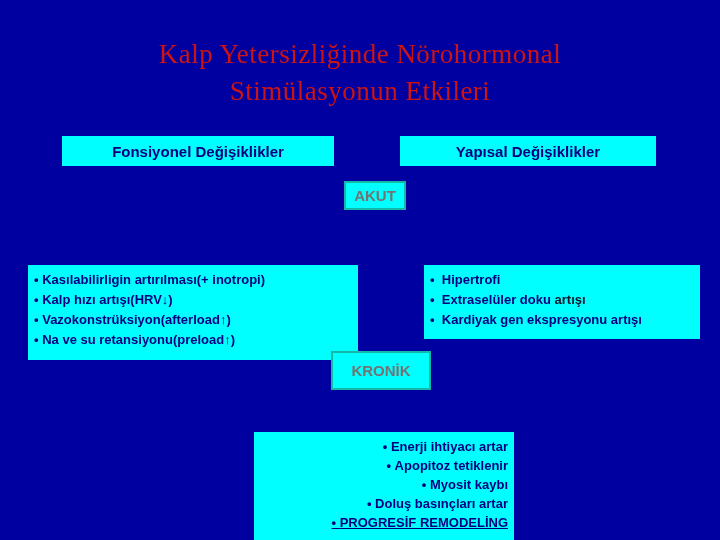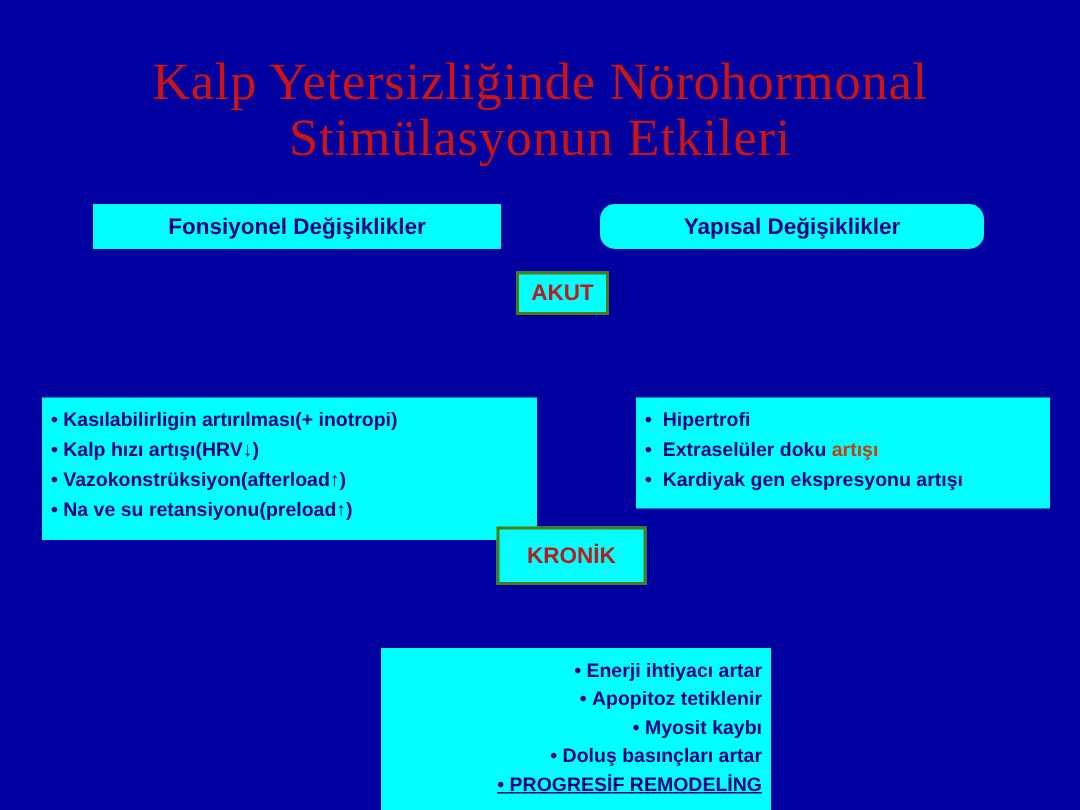--- a/index.html
+++ b/index.html
@@ -16,43 +16,43 @@
     font-family: "Liberation Sans", sans-serif;
   }
   .title {
     position: absolute;
     top: 36px;
     left: 0;
     width: 100%;
     text-align: center;
     color: #CC1414;
     font-family: "Liberation Serif", serif;
-    font-size: 35px;
+    font-size: 27px;
     font-weight: 400;
     line-height: 37px;
     letter-spacing: 0.5px;
   }
   .header-box {
     position: absolute;
     background: #00FFFF;
     color: #000080;
     font-weight: bold;
     font-size: 15px;
     display: flex;
     align-items: center;
     justify-content: center;
     white-space: nowrap;
   }
   .hb-left  { left: 62px;  top: 136px; width: 272px; height: 30px; }
-  .hb-right { left: 400px; top: 136px; width: 256px; height: 30px; border-radius: 10px; }
+  .hb-right { left: 400px; top: 136px; width: 256px; height: 30px; }
   .stage-box {
     position: absolute;
     background: #00FFFF;
-    border: 2px solid #4d7c0f;
-    color: #b91c1c;
+    border: 2px solid #14b8a6;
+    color: #737373;
     font-weight: bold;
     font-size: 15px;
     display: flex;
     align-items: center;
     justify-content: center;
     box-sizing: border-box;
   }
   .akut   { left: 344px; top: 181px; width: 62px;  height: 29px; }
   .kronik { left: 331px; top: 351px; width: 100px; height: 39px; }
   .list-box {
@@ -70,21 +70,21 @@
   .lb-bottom { left: 254px; top: 394px; width: 260px; height: 124px; text-align: right; }
   .item {
     line-height: 20px;
     white-space: nowrap;
   }
   .lb-bottom .item { line-height: 19px; }
   .item::before {
     content: "\2022\00a0";
   }
   .hl {
-    color: #c2410c;
+    color: #0f172a;
   }
   .underline {
     text-decoration: underline;
   }
 </style>
 </head>
 <body>
 
 <div class="slide">
 

